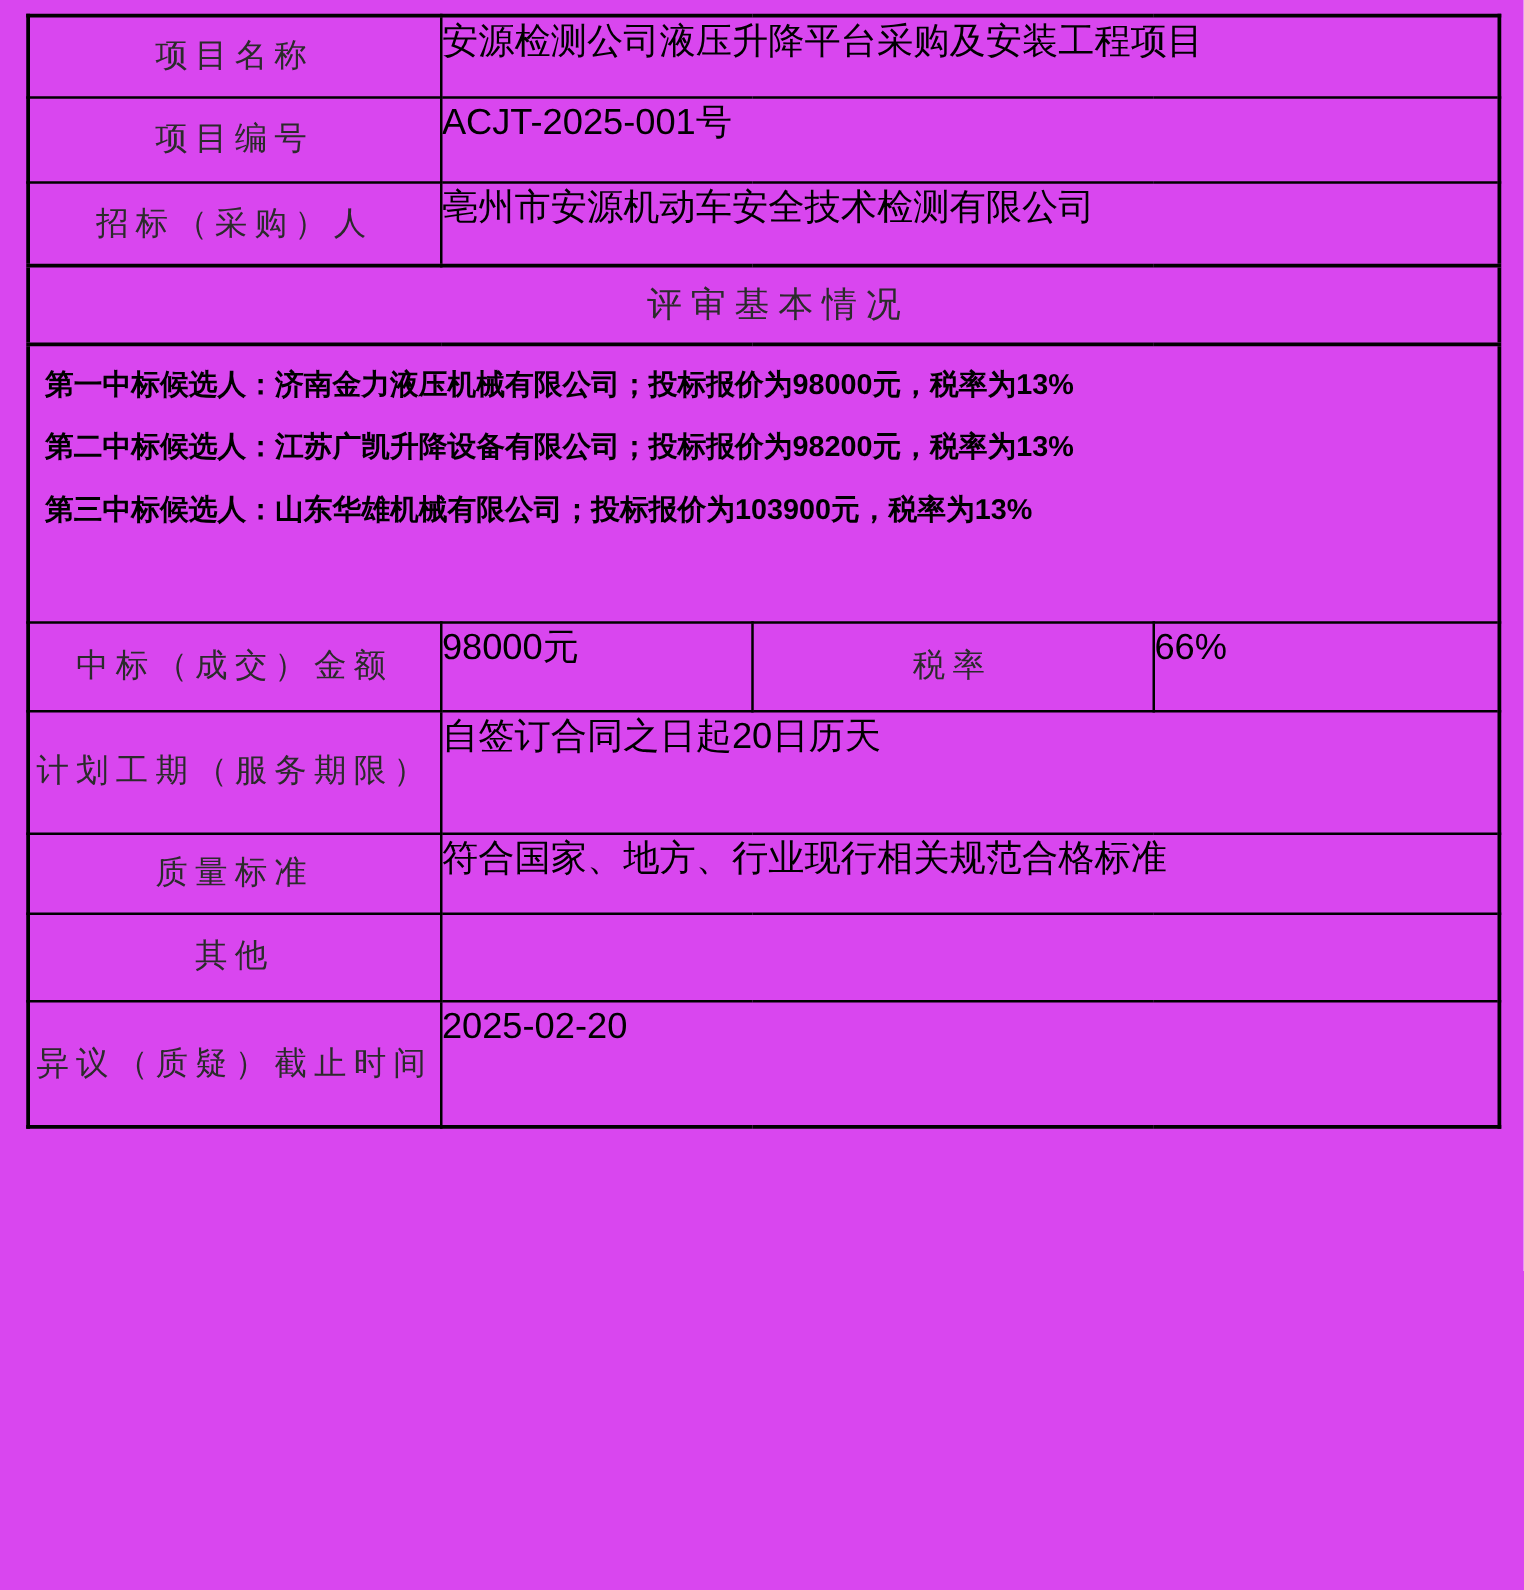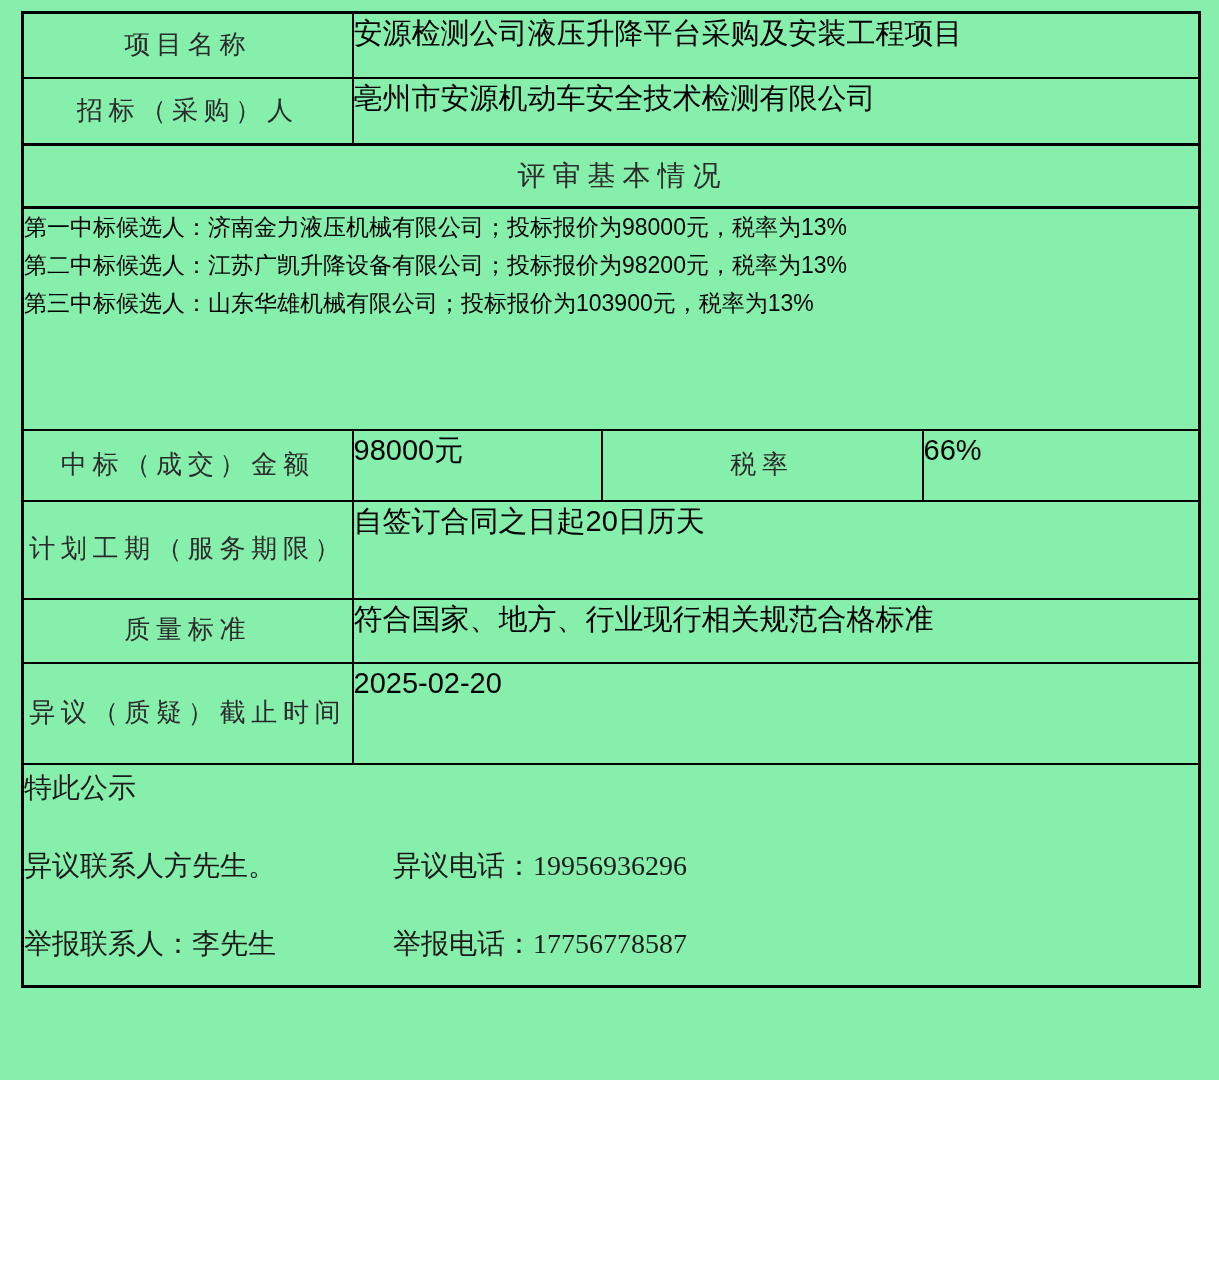--- a/index.html
+++ b/index.html
@@ -3,22 +3,22 @@
 <meta charset="utf-8">
 <style>
   html, body {
     margin: 0;
     padding: 0;
     background: #ffffff;
   }
   #page {
     position: relative;
     width: 1219px;
-    height: 1080px;
-    background: #86efac;
+    height: 1272px;
+    background: #d946ef;
     font-family: "Liberation Sans", "DejaVu Sans", sans-serif;
     color: #000000;
     overflow: hidden;
   }
   table.doc {
     position: absolute;
     left: 21px;
     top: 11px;
     width: 1177px;
     border-collapse: collapse;
@@ -75,40 +75,44 @@
     font-size: 28px;
     color: #1a1a1a;
   }
   .footer-line { margin: 0; }
   .footer-announce { margin-top: 4px; }
   .footer-row { margin-top: 40px; }
   .footer-contact {
     display: inline-block;
     width: 362px;
   }
-  .candidate-line { margin: 0; }
+  .candidate-line { margin: 12px; font-weight: bold; }
 </style>
 </head>
 <body>
 
 <div id="page">
   <table class="doc">
     <colgroup>
       <col style="width:330px">
       <col style="width:249px">
       <col style="width:321px">
       <col style="width:277px">
     </colgroup>
 
     <tbody>
         <tr style="height:65px">
       <td class="label">项目名称</td>
       <td class="value" colspan="3">安源检测公司液压升降平台采购及安装工程项目</td>
     </tr>
 
+    <tr style="height:68px">
+      <td class="label">项目编号</td>
+      <td class="value" colspan="3">ACJT-2025-001号</td>
+    </tr>
 
     <tr style="height:67px">
       <td class="label">招标（采购）人</td>
       <td class="value" colspan="3">亳州市安源机动车安全技术检测有限公司</td>
     </tr>
 
 
     <tr class="thick" style="height:63px">
       <td class="section-header" colspan="4">评审基本情况</td>
     </tr>
@@ -132,34 +136,25 @@
     <tr style="height:98px">
       <td class="label">计划工期（服务期限）</td>
       <td class="value" colspan="3">自签订合同之日起20日历天</td>
     </tr>
 
     <tr style="height:64px">
       <td class="label">质量标准</td>
       <td class="value" colspan="3">符合国家、地方、行业现行相关规范合格标准</td>
     </tr>
 
+    <tr style="height:70px">
+      <td class="label">其他</td>
+      <td class="value" colspan="3"></td>
+    </tr>
 
     <tr style="height:101px">
       <td class="label">异议（质疑）截止时间</td>
       <td class="value" colspan="3">2025-02-20</td>
     </tr>
 
-    <tr style="height:223px">
-      <td class="footer-cell" colspan="4">
-        <p class="footer-line footer-announce">特此公示</p>
-        <p class="footer-line footer-row">
-          <span class="footer-contact">异议联系人方先生。</span>
-          <span>异议电话：19956936296</span>
-        </p>
-        <p class="footer-line footer-row">
-          <span class="footer-contact">举报联系人：李先生</span>
-          <span>举报电话：17756778587</span>
-        </p>
-      </td>
-    </tr>
   </tbody>
     </table>
 </div>
 
 </body></html>

